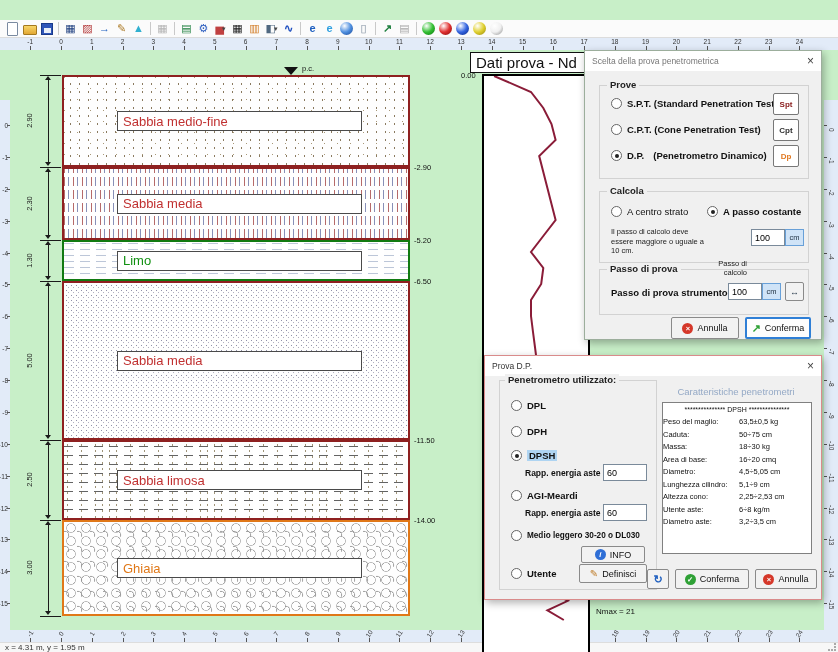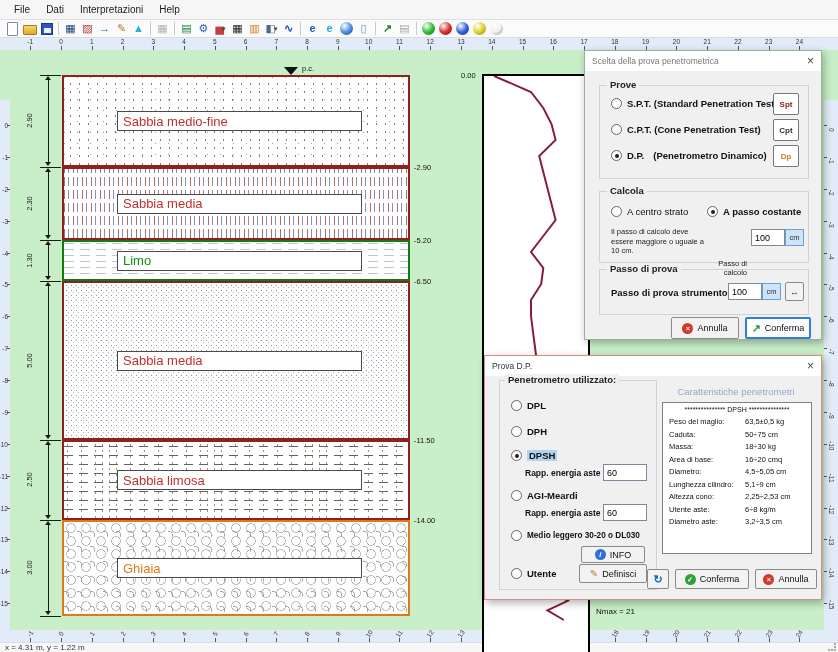--- a/index.html
+++ b/index.html
@@ -113,43 +113,37 @@
   .red { background:#d5382a; } .green { background:#2fa136; } .blue { background:#2f6fd6; }
   .tin { position:absolute; height:17px; border:1px solid #7a8a9a; background:#fff; font-size:9px;
       padding:0 3px; font-family:inherit; }
   .chip { position:absolute; height:17px; background:#cfe3f7; border:1px solid #68a0d8; font-size:7.5px;
       color:#234; display:flex; align-items:center; justify-content:center; }
   .hint { position:absolute; font-size:7.5px; line-height:9.5px; color:#222; }
   .small-label { position:absolute; font-size:7.5px; line-height:9px; color:#222; text-align:right;margin-top:29px; }
   #char-heading { position:absolute; left:176px; top:30px; width:150px; text-align:center;
       font-size:9.5px; color:#94a9c6; }
   #char-box { position:absolute; left:177px; top:46px; width:150px; height:152px; background:#fff;
-      border:1px solid #808080; padding:3px 6px; overflow:hidden; }
+      border:1px solid #808080; padding:3px 0; overflow:hidden; }
   #char-header { font-size:7px; text-align:center; white-space:nowrap; margin-bottom:3px; color:#111; }
   .crow { display:flex; font-size:7.5px; line-height:12.5px; white-space:nowrap; color:#111; }
   .clabel { min-width:76px; }
 
   
   #statusbar { position:absolute; left:0; top:642px; width:838px; height:10px; background:#f7f7f7;
       border-top:1px solid #ddd; display:flex; align-items:center; padding-left:5px; }
   #status-text { font-size:8px; color:#333; }
   #grip { position:absolute; right:2px; bottom:1px; width:8px; height:8px;
       border-right:2px dotted #aaa; border-bottom:2px dotted #aaa; }
 </style>
 </head>
 <body>
 
 <div id="app">
 
-  <div id="menubar">
-      <span class="menu-item">File</span>
-      <span class="menu-item">Dati</span>
-      <span class="menu-item">Interpretazioni</span>
-      <span class="menu-item">Help</span>
-    </div>
   <div id="toolbar">
       <span class="tbi">
         <span class="k-doc"></span>
       </span>
       <span class="tbi">
         <span class="k-folder"></span>
       </span>
       <span class="tbi">
         <span class="k-floppy"></span>
       </span>
@@ -382,20 +376,21 @@
         <div class="btick" style="top: 470px;"></div>
         <span class="depth-label" style="top: 466px;">-14.00</span>
         <div class="btick" style="top: 566px;"></div>
       </div>
 
     <div id="pc-marker">
       <div id="pc-tri"></div>
       <span id="pc-text">p.c.</span>
     </div>
 
+    <div id="chart-title-box">Dati prova - Nd</div>
     <div id="chart-box"><svg width="104" height="590">
           <polyline points="10.1,0.0 47.0,16.0 59.3,32.0 67.5,48.0 71.6,64.0 55.2,80.0 59.3,96.0 63.4,112.0 67.5,128.0 71.6,144.0 59.3,160.0 47.0,176.0 59.3,192.0 57.2,208.0 47.0,224.0 47.0,240.0 49.0,256.0 51.1,272.0 53.1,288.0 51.1,304.0 53.1,320.0 55.2,336.0 59.3,352.0 63.4,368.0 67.5,384.0 75.7,400.0 71.6,416.0 79.8,432.0 75.7,448.0 67.5,464.0 92.1,480.0 75.7,496.0 59.3,512.0 83.9,524.8 63.4,534.4 79.8,544.0" fill="none" stroke="#8a1c38" stroke-width="2"></polyline>
         </svg></div>
     <div id="nmax-label">Nmax = 21</div>
   </div>
 
   <div id="dlg2" class="dlg">
     <div class="dlg-title">
       <span class="dlg-title-text">Prova D.P.</span>
       <span class="dlg-x">×</span>
@@ -617,16 +612,16 @@
       <div class="rtick" style="left: 707.17px; top: 8px; width: 1px; height: 4px;"></div>
       <span class="rnum" style="left: 729.94px; top: 0px; transform: rotate(-55deg);">22</span>
       <div class="rtick" style="left: 737.94px; top: 8px; width: 1px; height: 4px;"></div>
       <span class="rnum" style="left: 760.71px; top: 0px; transform: rotate(-55deg);">23</span>
       <div class="rtick" style="left: 768.71px; top: 8px; width: 1px; height: 4px;"></div>
       <span class="rnum" style="left: 791.48px; top: 0px; transform: rotate(-55deg);">24</span>
       <div class="rtick" style="left: 799.48px; top: 8px; width: 1px; height: 4px;"></div>
     </div>
 
   <div id="statusbar">
-    <span id="status-text">x = 4.31 m, y = 1.22 m</span>
+    <span id="status-text">x = 4.31 m, y = 1.95 m</span>
     <div id="grip"></div>
   </div>
 </div>
 
 </body></html>

